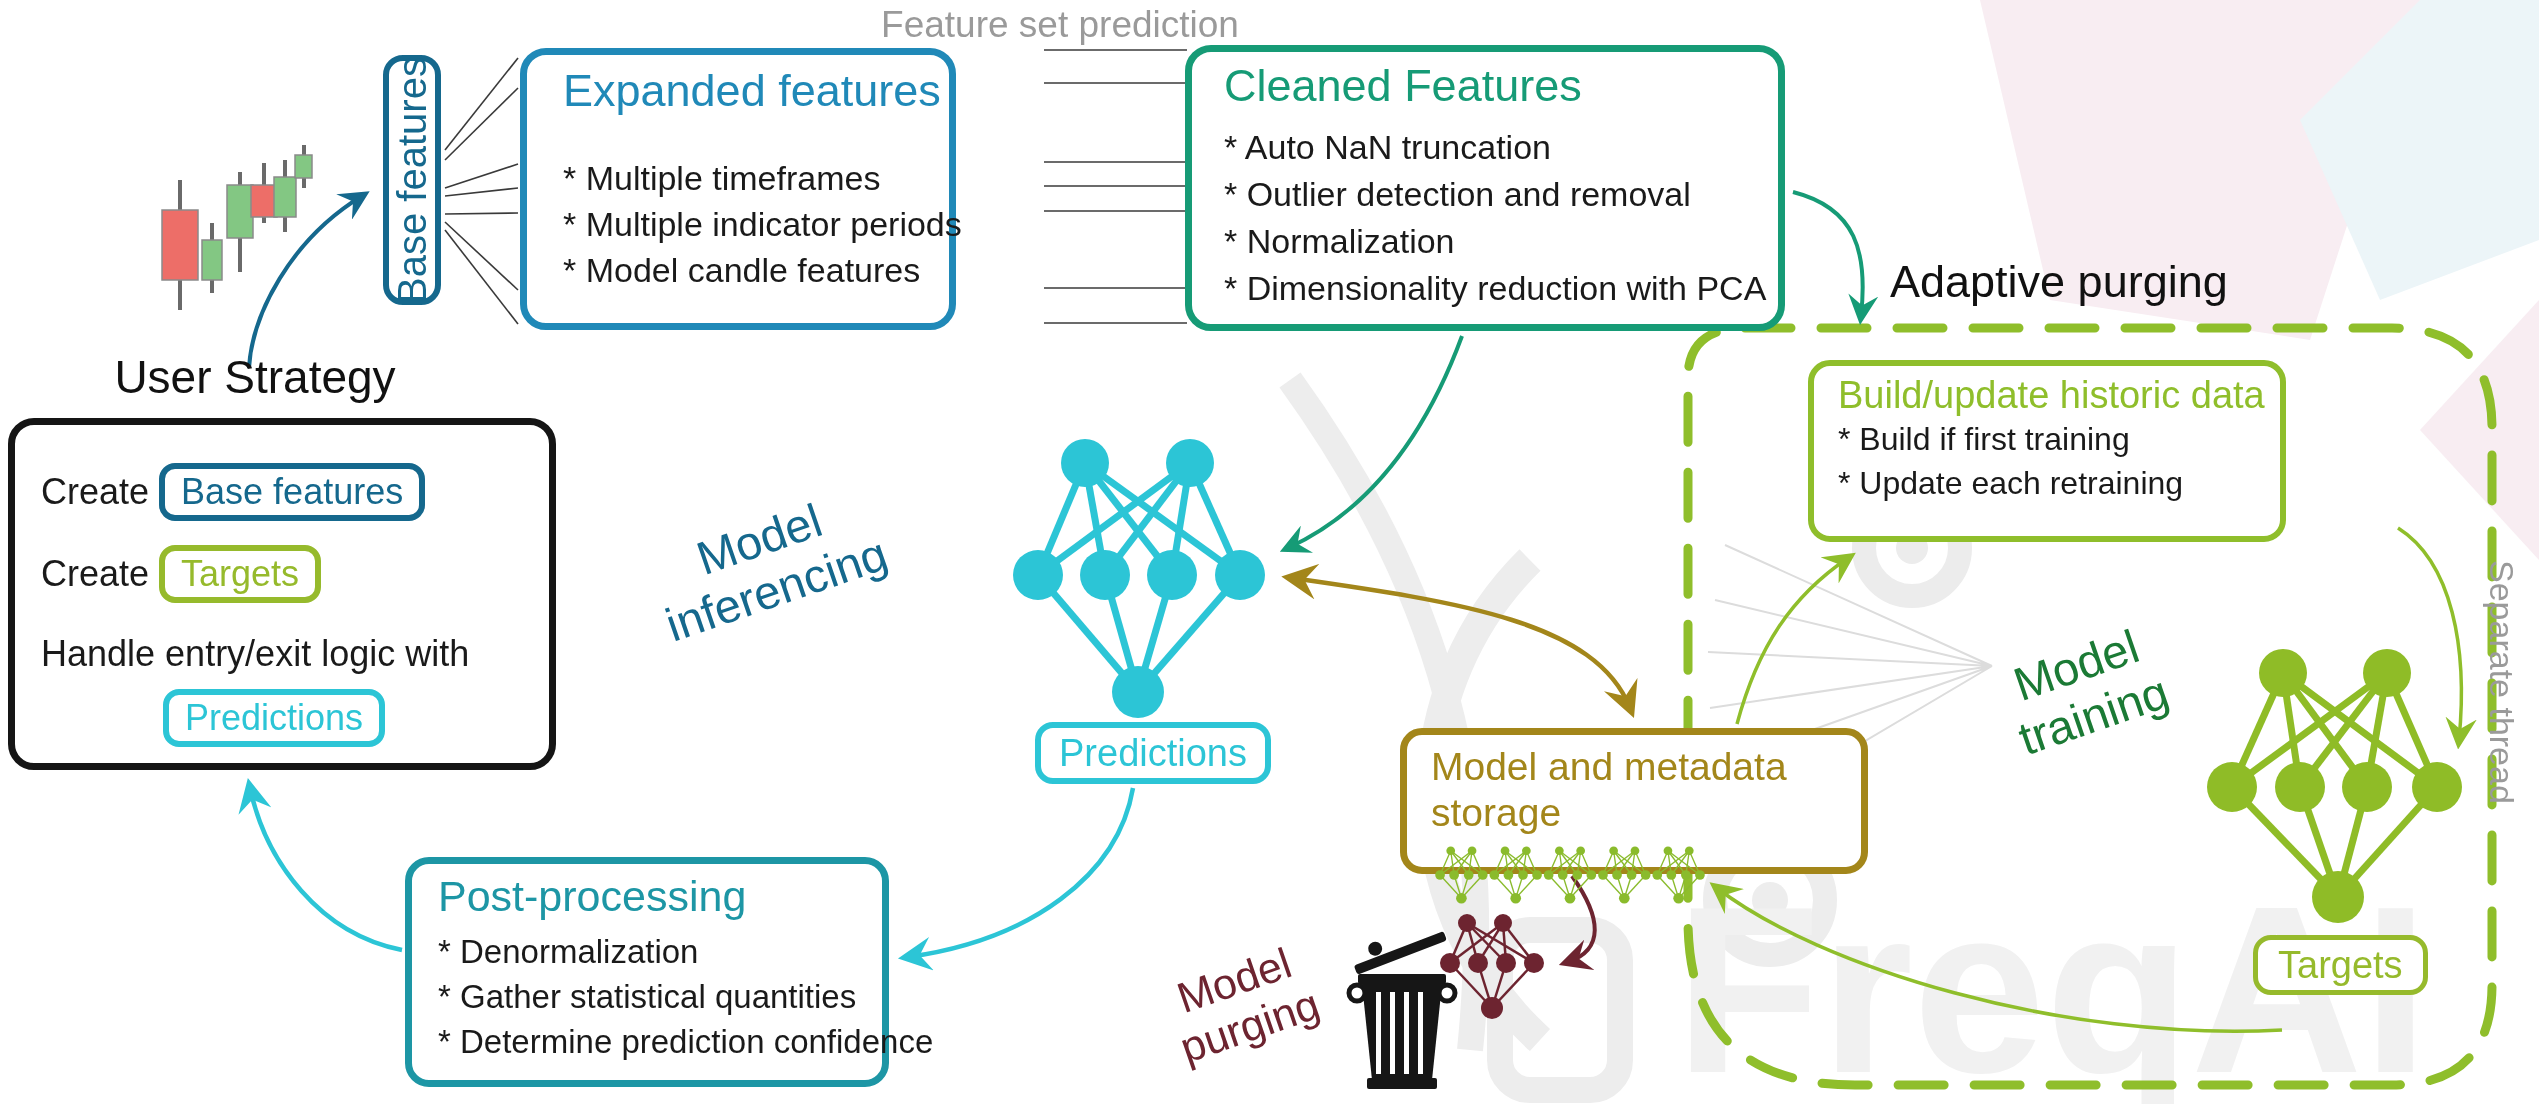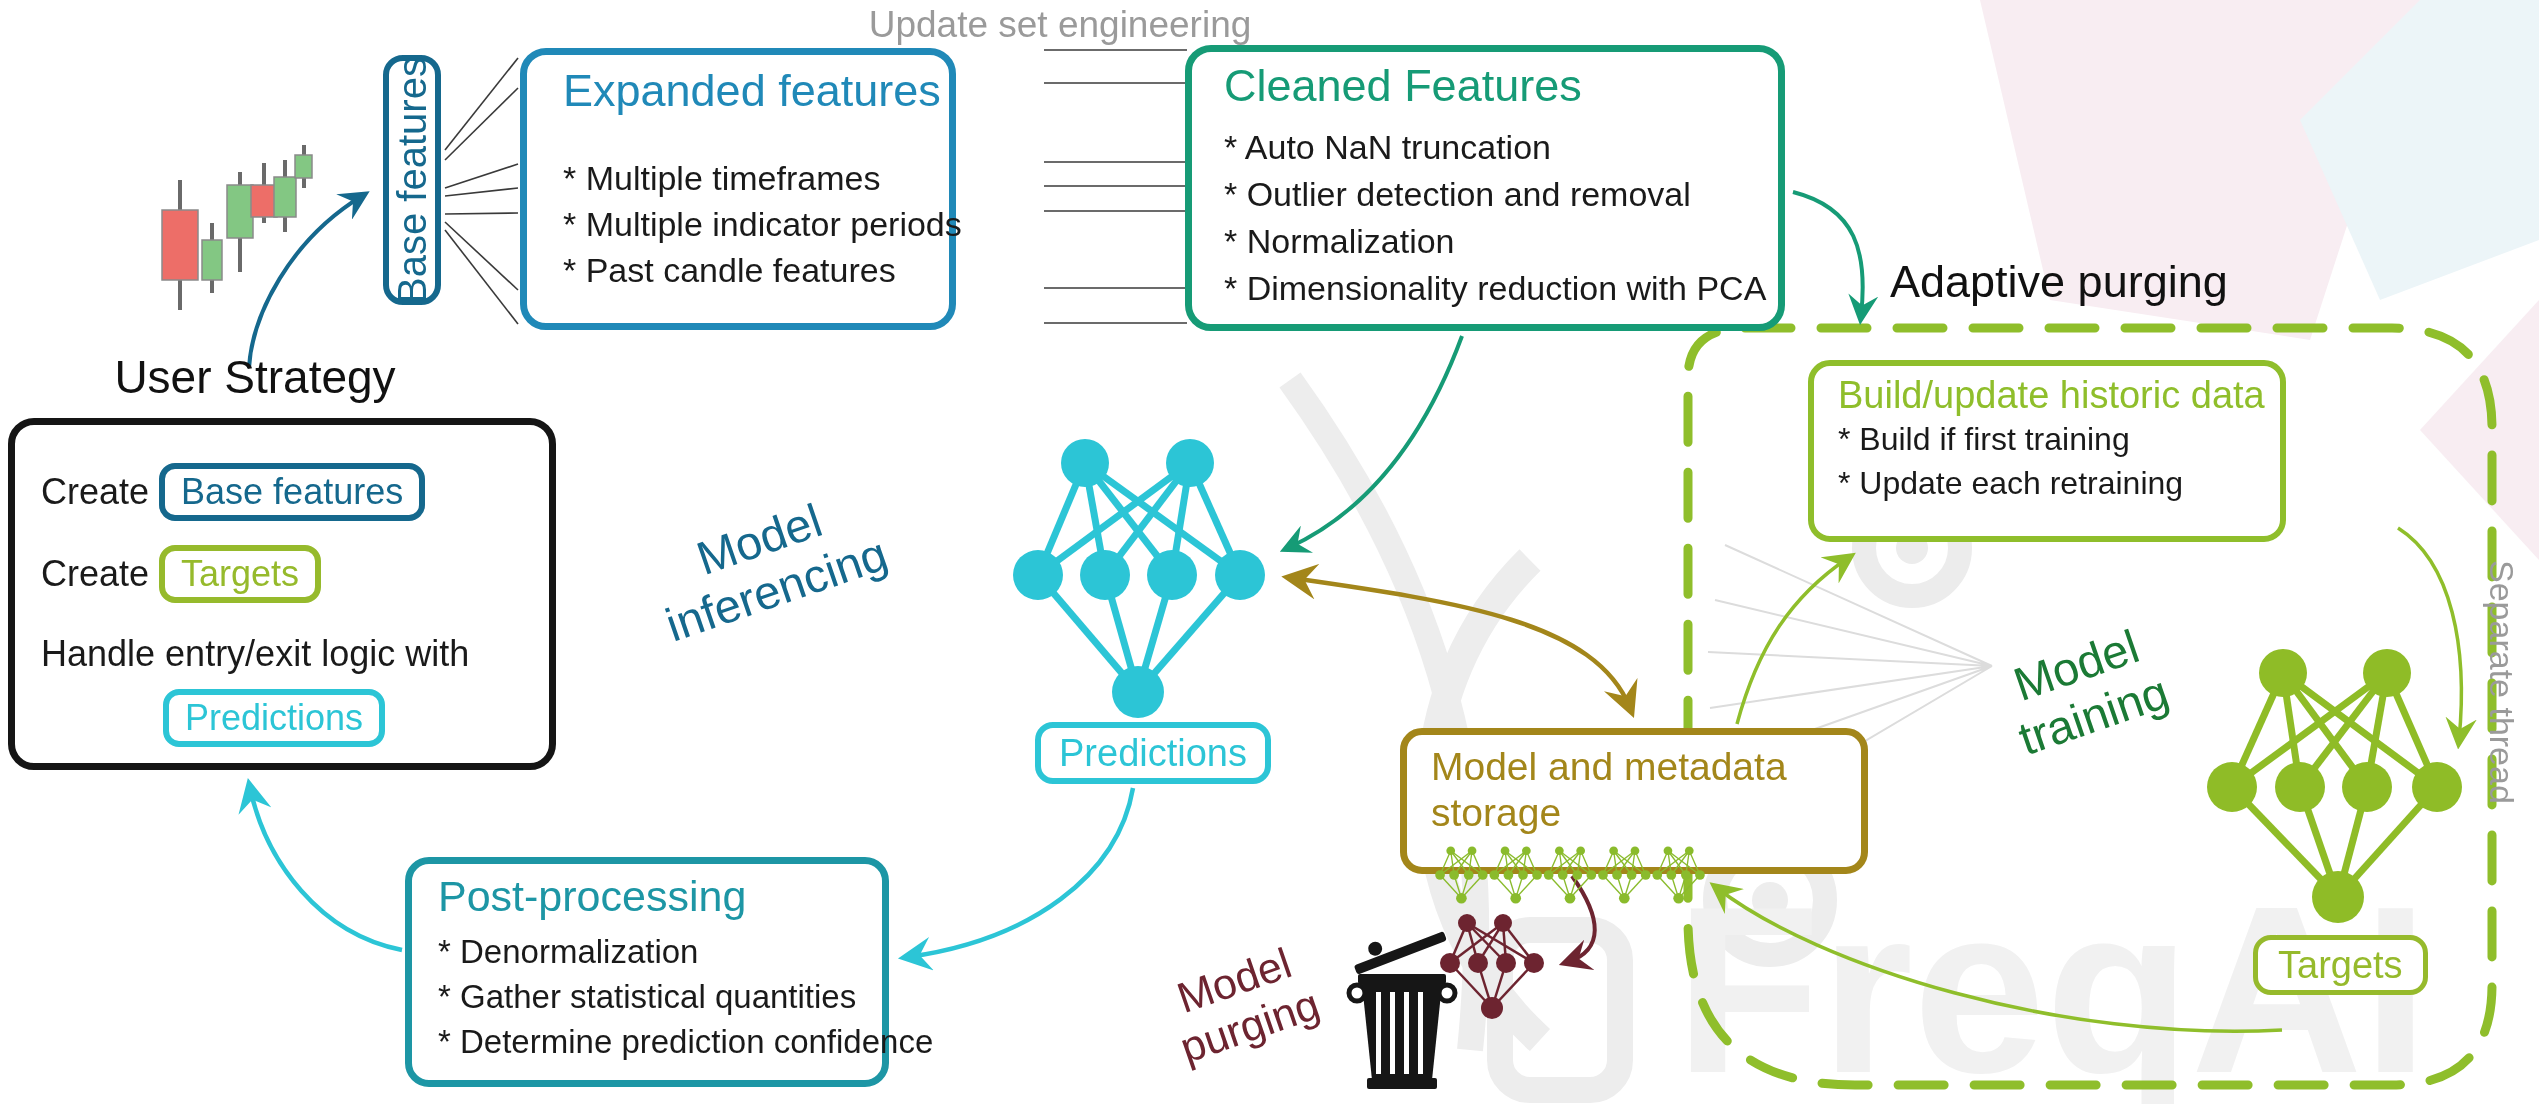--- a/index.html
+++ b/index.html
@@ -234,32 +234,32 @@
       <g fill="#ffffff">
         <rect x="1376" y="992" width="5" height="82"></rect>
         <rect x="1390" y="992" width="5" height="82"></rect>
         <rect x="1404" y="992" width="5" height="82"></rect>
         <rect x="1418" y="992" width="5" height="82"></rect>
       </g>
       <rect x="1367" y="1078" width="70" height="11" rx="2"></rect>
     </g>
   </svg>
 
-  <div class="abs feature-title">Update set engineering</div>
+  <div class="abs feature-title">Feature set prediction</div>
 
   <div class="base-box">
     <span>Base features</span>
   </div>
 
   <div class="fbox expanded-box">
     <div class="btitle">Expanded features</div>
     <div class="bitems">
       <div>* Multiple timeframes</div>
       <div>* Multiple indicator periods</div>
-      <div>* Past candle features</div>
+      <div>* Model candle features</div>
     </div>
   </div>
 
   <div class="fbox cleaned-box">
     <div class="btitle">Cleaned Features</div>
     <div class="bitems">
       <div>* Auto NaN truncation</div>
       <div>* Outlier detection and removal</div>
       <div>* Normalization</div>
       <div>* Dimensionality reduction with PCA</div>

